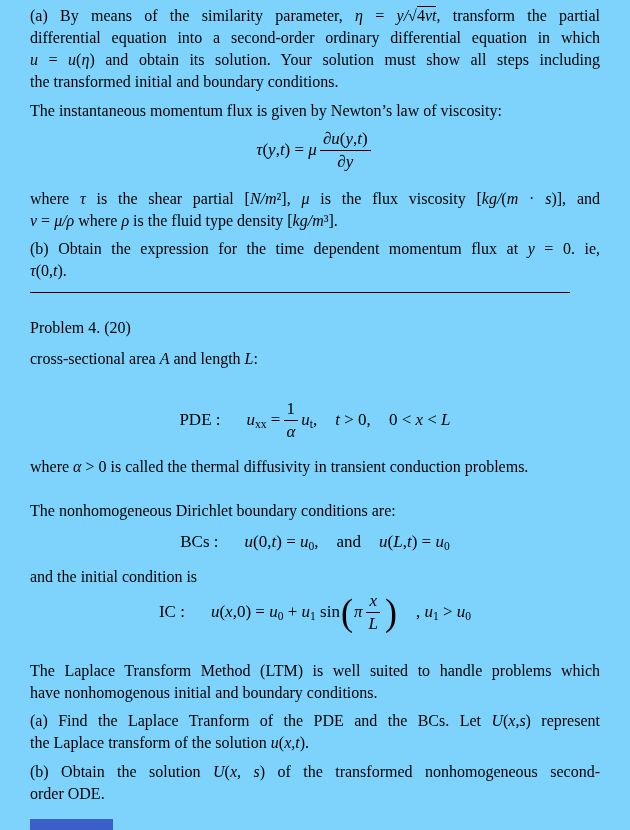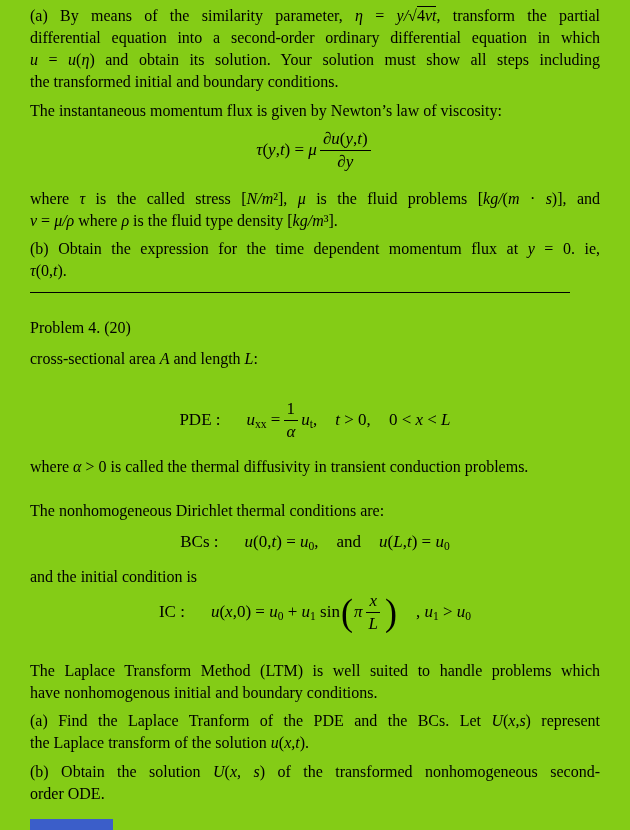--- a/index.html
+++ b/index.html
@@ -1,21 +1,21 @@
 <!DOCTYPE html>
 <html><head>
 <meta charset="utf-8">
 <style>
   html,body{margin:0;padding:0;}
   body{
     width:630px;height:830px;background:#ffffff;color:#000;
     font-family:"Liberation Serif","DejaVu Serif",serif;
     -webkit-font-smoothing:antialiased;
   }
-  .page{position:relative;width:630px;height:830px;overflow:hidden;background:#84cc16;}
+  .page{position:relative;width:630px;height:830px;overflow:hidden;background:#7dd3fc;}
   .para{position:absolute;left:30px;width:570px;font-size:16px;line-height:22px;}
   .line{text-align:justify;text-align-last:justify;}
   .line:last-child{text-align-last:left;}
   .run-i{font-style:italic;}
   .run-sub{font-size:68%;vertical-align:-3px;}
   .run-subr{font-size:68%;vertical-align:-3px;}
   .run-sqrt{border-top:1px solid #000;}
   .run-sqrti{border-top:1px solid #000;font-style:italic;}
   .equation{
     position:absolute;left:30px;width:570px;font-size:17px;
@@ -48,21 +48,21 @@
 
   <div class="equation" style="top:122px;height:56px">
     <span><span class="run-i">τ</span><span>(</span><span class="run-i">y</span><span>,</span><span class="run-i">t</span><span>) = </span><span class="run-i">μ</span></span>
     <span class="frac">
       <span class="fnum"><span>∂</span><span class="run-i">u</span><span>(</span><span class="run-i">y</span><span>,</span><span class="run-i">t</span><span>)</span></span>
       <span class="fden"><span>∂</span><span class="run-i">y</span></span>
     </span>
   </div>
 
   <div class="para" style="top:188px">
-      <div class="line"><span>where </span><span class="run-i">τ</span><span> is the called stress [</span><span class="run-i">N/m</span><span>²], </span><span class="run-i">μ</span><span> is the fluid problems [</span><span class="run-i">kg/</span><span>(</span><span class="run-i">m</span><span> · </span><span class="run-i">s</span><span>)], and</span></div>
+      <div class="line"><span>where </span><span class="run-i">τ</span><span> is the shear partial [</span><span class="run-i">N/m</span><span>²], </span><span class="run-i">μ</span><span> is the flux viscosity [</span><span class="run-i">kg/</span><span>(</span><span class="run-i">m</span><span> · </span><span class="run-i">s</span><span>)], and</span></div>
       <div class="line"><span class="run-i">ν</span><span> = </span><span class="run-i">μ/ρ</span><span> where </span><span class="run-i">ρ</span><span> is the fluid type density [</span><span class="run-i">kg/m</span><span>³].</span></div>
     </div>
 
   <div class="para" style="top:238px">
       <div class="line"><span>(b) Obtain the expression for the time dependent momentum flux at </span><span class="run-i">y</span><span> = 0. ie,</span></div>
       <div class="line"><span class="run-i">τ</span><span>(0,</span><span class="run-i">t</span><span>).</span></div>
     </div>
 
   <div class="divider" style="top:292px"></div>
 
@@ -85,21 +85,21 @@
     <span class="eq-gap"></span>
     <span><span class="run-i">t</span><span> &gt; 0,</span></span>
     <span class="eq-gap"></span>
     <span><span>0 &lt; </span><span class="run-i">x</span><span> &lt; </span><span class="run-i">L</span></span>
   </div>
 
   <div class="para" style="top:456px">
       <div class="line"><span>where </span><span class="run-i">α</span><span> &gt; 0 is called the thermal diffusivity in transient conduction problems.</span></div>
     </div>
   <div class="para" style="top:500px">
-      <div class="line"><span>The nonhomogeneous Dirichlet thermal conditions are:</span></div>
+      <div class="line"><span>The nonhomogeneous Dirichlet boundary conditions are:</span></div>
     </div>
 
   <div class="equation" style="top:529px;height:26px">
     <span class="eq-label">BCs :</span>
     <span><span class="run-i">u</span><span>(0,</span><span class="run-i">t</span><span>) = </span><span class="run-i">u</span><span class="run-subr">0</span><span>,</span></span>
     <span class="eq-gap"></span>
     <span>and</span>
     <span class="eq-gap"></span>
     <span><span class="run-i">u</span><span>(</span><span class="run-i">L</span><span>,</span><span class="run-i">t</span><span>) = </span><span class="run-i">u</span><span class="run-subr">0</span></span>
   </div>

